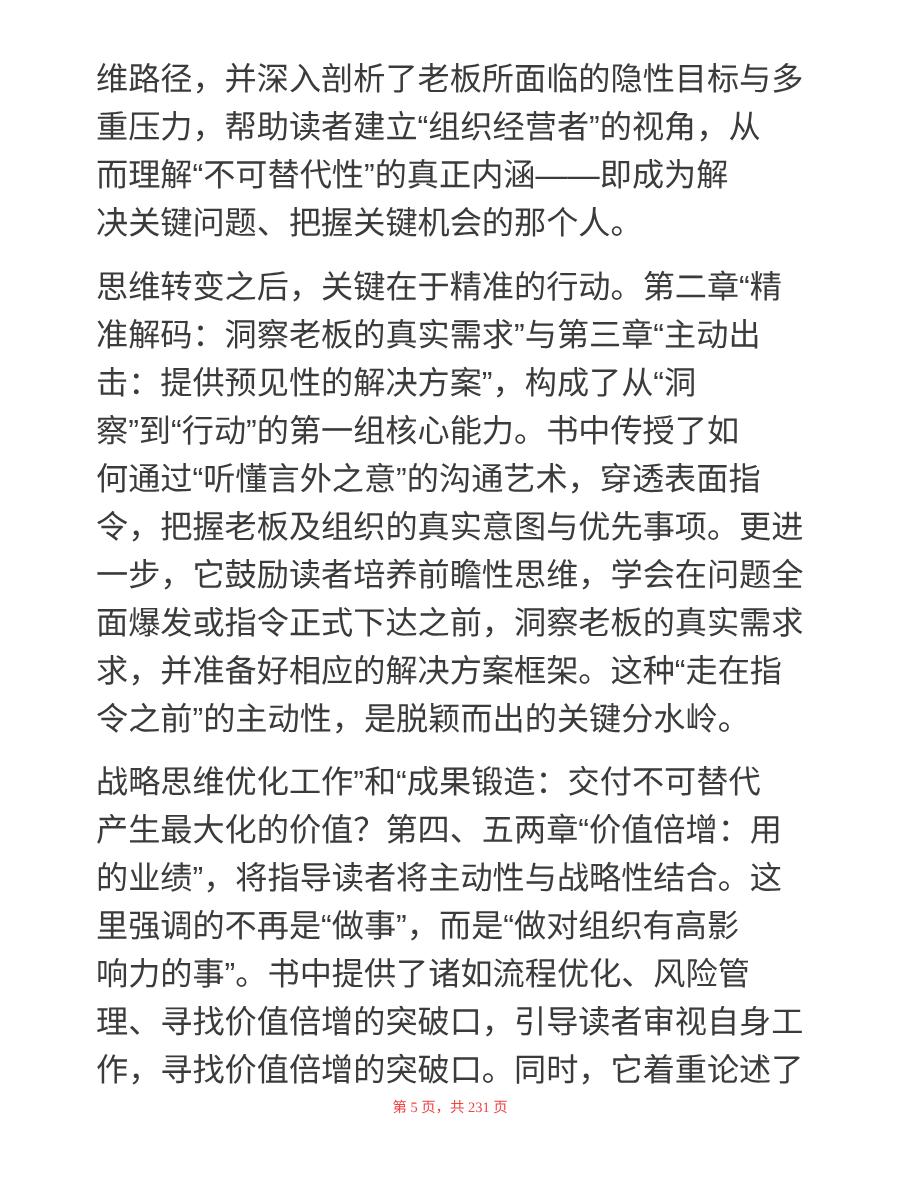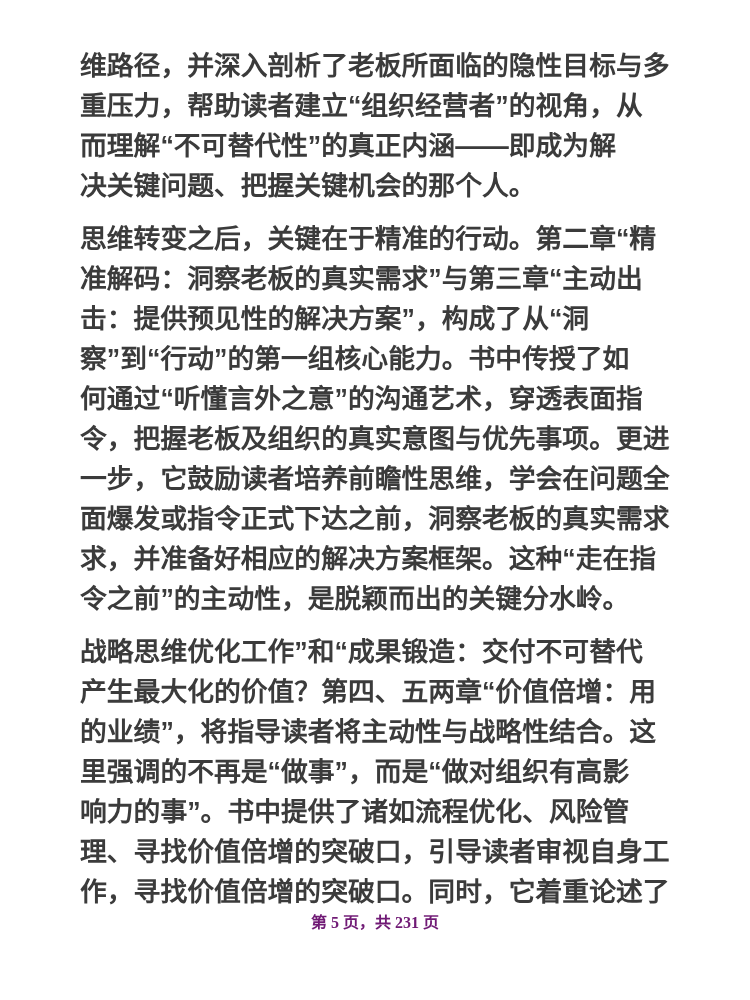--- a/index.html
+++ b/index.html
@@ -9,43 +9,43 @@
     height: 1000px;
     background: #ffffff;
     overflow: hidden;
   }
   .page {
     box-sizing: border-box;
     width: 750px;
     height: 1000px;
     padding: 46px 80px 14px 80px;
     font-family: "Liberation Sans", "DejaVu Sans", sans-serif;
-    font-weight: 700;
+    font-weight: 400;
     color: #3b3b3b;
   }
   .para {
     margin: 0;
   }
   .para + .para {
     margin-top: 13px;
   }
   .line {
     font-size: 26.8px;
     line-height: 40px;
     height: 40px;
     white-space: nowrap;
     letter-spacing: 0;
   }
   .footer {
     margin-top: 0;
     text-align: center;
     font-family: "Liberation Serif", "DejaVu Serif", serif;
-    font-size: 16px;
+    font-size: 12px;
     line-height: 22px;
-    color: #701a75;
+    color: #ef4444;
   }
 </style>
 </head>
 <body style="background: rgb(255, 255, 255);">
 
 <main class="page" style="color: rgb(59, 59, 59);">
   <div>
       <div class="para">
         <div class="line">维路径，并深入剖析了老板所面临的隐性目标与多</div>
         <div class="line">重压力，帮助读者建立“组织经营者”的视角，从</div>

